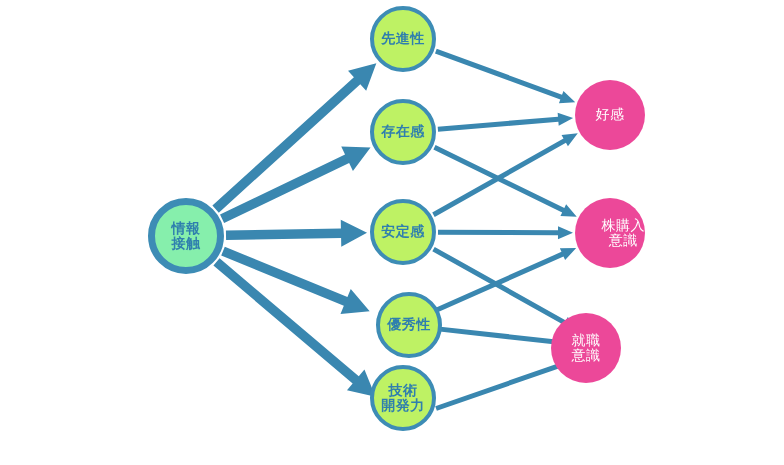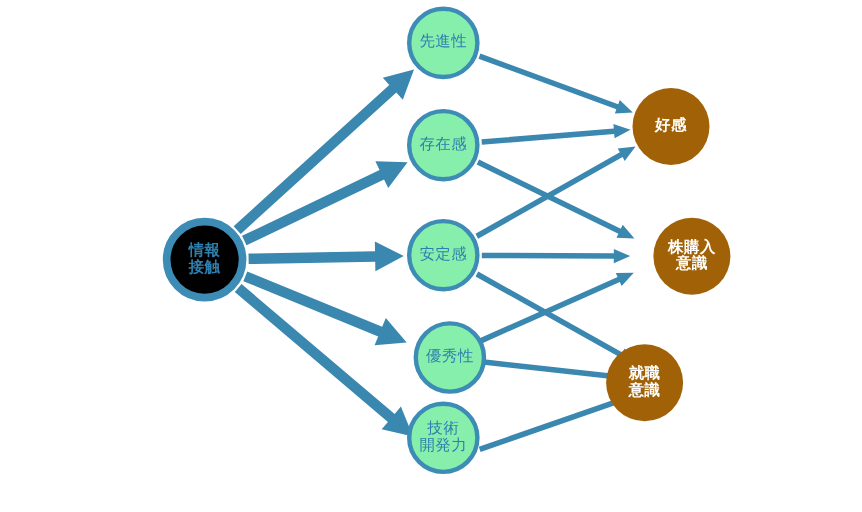--- a/index.html
+++ b/index.html
@@ -39,40 +39,40 @@
     letter-spacing: 0.5px;
     user-select: none;
   }
   .node-label {
     display: block;
     white-space: pre-line;
   }
   
   .node.source {
     border: 7px solid #3d8cb5;
-    background: #000000;
+    background: #86efac;
     color: #2f7fae;
     font-size: 14px;
     font-weight: bold;
   }
   
   .node.attr {
     border: 4px solid #3d8cb5;
-    background: #86efac;
+    background: #bef264;
     color: #2f7fae;
     font-size: 14px;
-    font-weight: normal;
+    font-weight: bold;
   }
   
   .node.outcome {
     border: none;
-    background: #a16207;
+    background: #ec4899;
     color: #ffffff;
     font-size: 14px;
-    font-weight: bold;
+    font-weight: normal;
   }
 </style>
 </head>
 <body>
 
 <div id="diagram-root">
   <svg class="edges" viewBox="0 0 784 465" xmlns="http://www.w3.org/2000/svg">
       <polygon points="218.81,212.63 360.29,84.19 366.17,90.67 376.35,63.20 348.02,70.68 353.90,77.16 212.42,205.60" fill="#3a87b0"></polygon>
       <polygon points="224.12,223.00 349.14,163.08 352.92,170.97 370.54,147.56 341.25,146.62 345.04,154.51 220.02,214.43" fill="#3a87b0"></polygon>
       <polygon points="226.08,240.01 341.10,237.89 341.26,246.64 367.01,232.66 340.76,219.64 340.92,228.39 225.91,230.51" fill="#3a87b0"></polygon>
@@ -105,21 +105,21 @@
       <div class="node attr" style="left: 376px; top: 292px; width: 66px; height: 66px;">
         <span class="node-label">優秀性</span>
       </div>
       <div class="node attr" style="left: 370px; top: 365px; width: 66px; height: 66px;">
         <span class="node-label">技術
 開発力</span>
       </div>
       <div class="node outcome" style="left: 575px; top: 80px; width: 70px; height: 70px;">
         <span class="node-label">好感</span>
       </div>
-      <div class="node outcome" style="left: 594px; top: 198px; width: 70px; height: 70px;">
+      <div class="node outcome" style="left: 575px; top: 198px; width: 70px; height: 70px; justify-content: flex-end;">
         <span class="node-label">株購入
 意識</span>
       </div>
       <div class="node outcome" style="left: 551px; top: 313px; width: 70px; height: 70px;">
         <span class="node-label">就職
 意識</span>
       </div>
     </div>
 </div>
 

